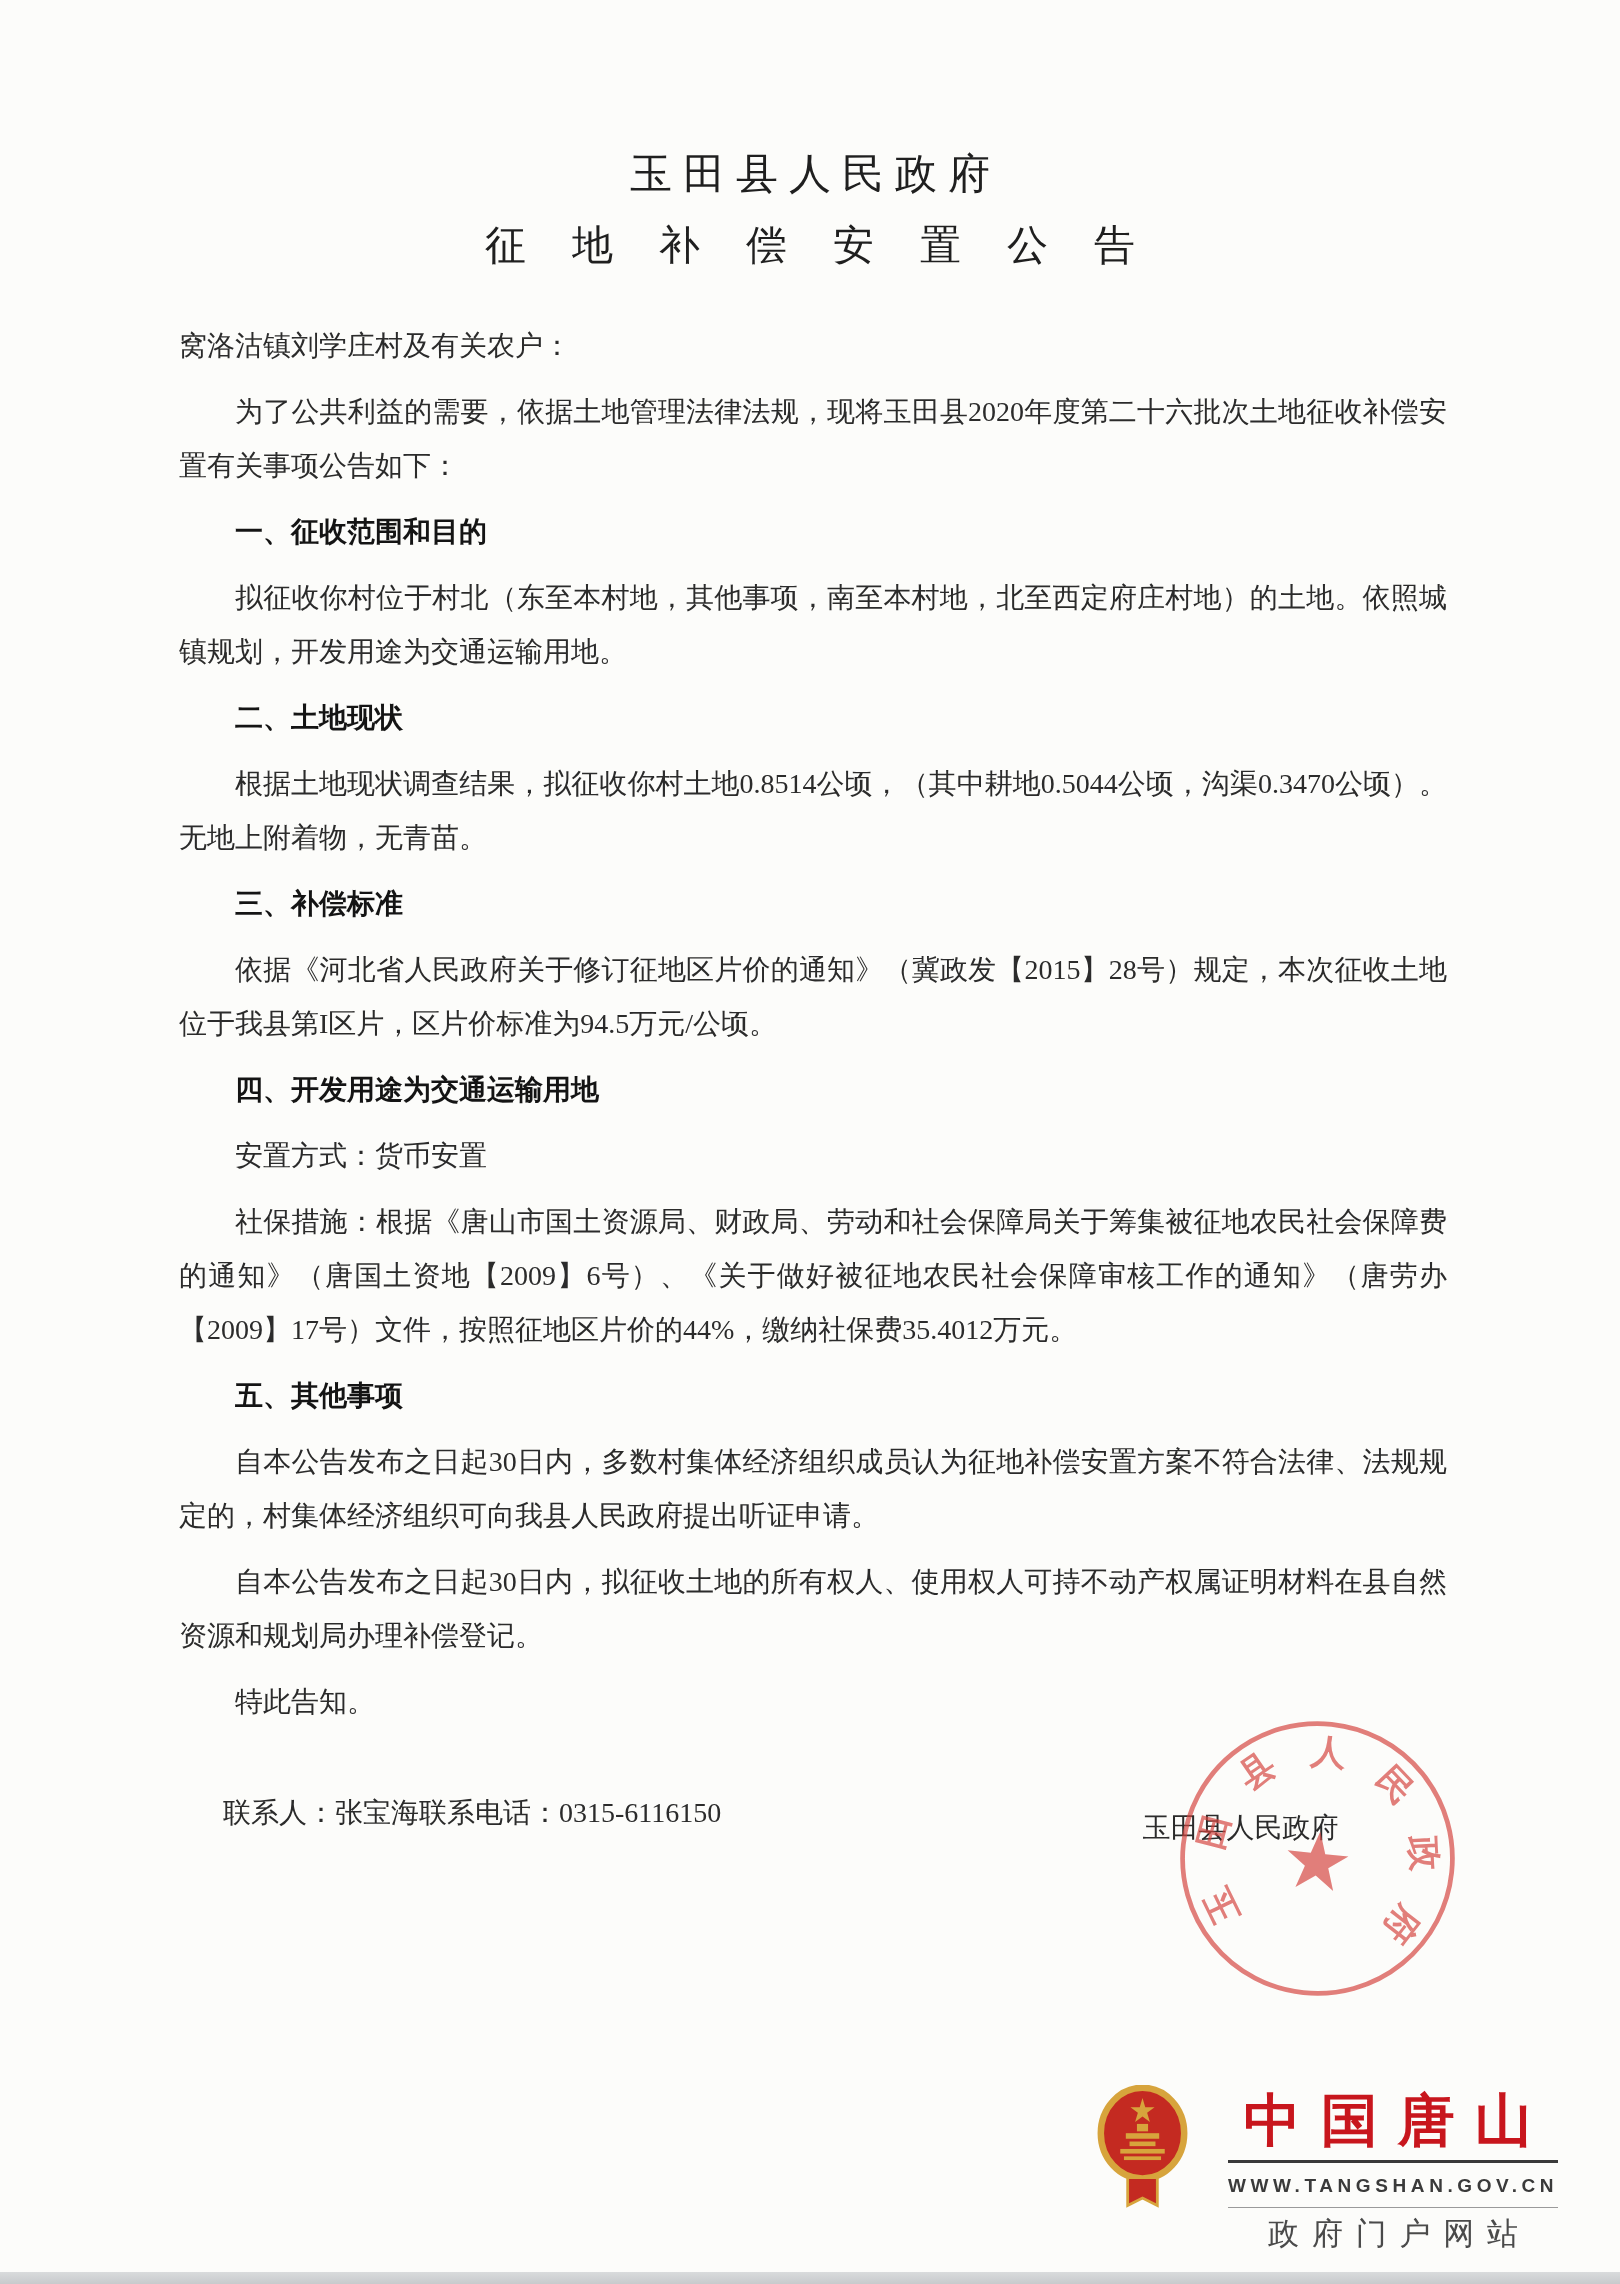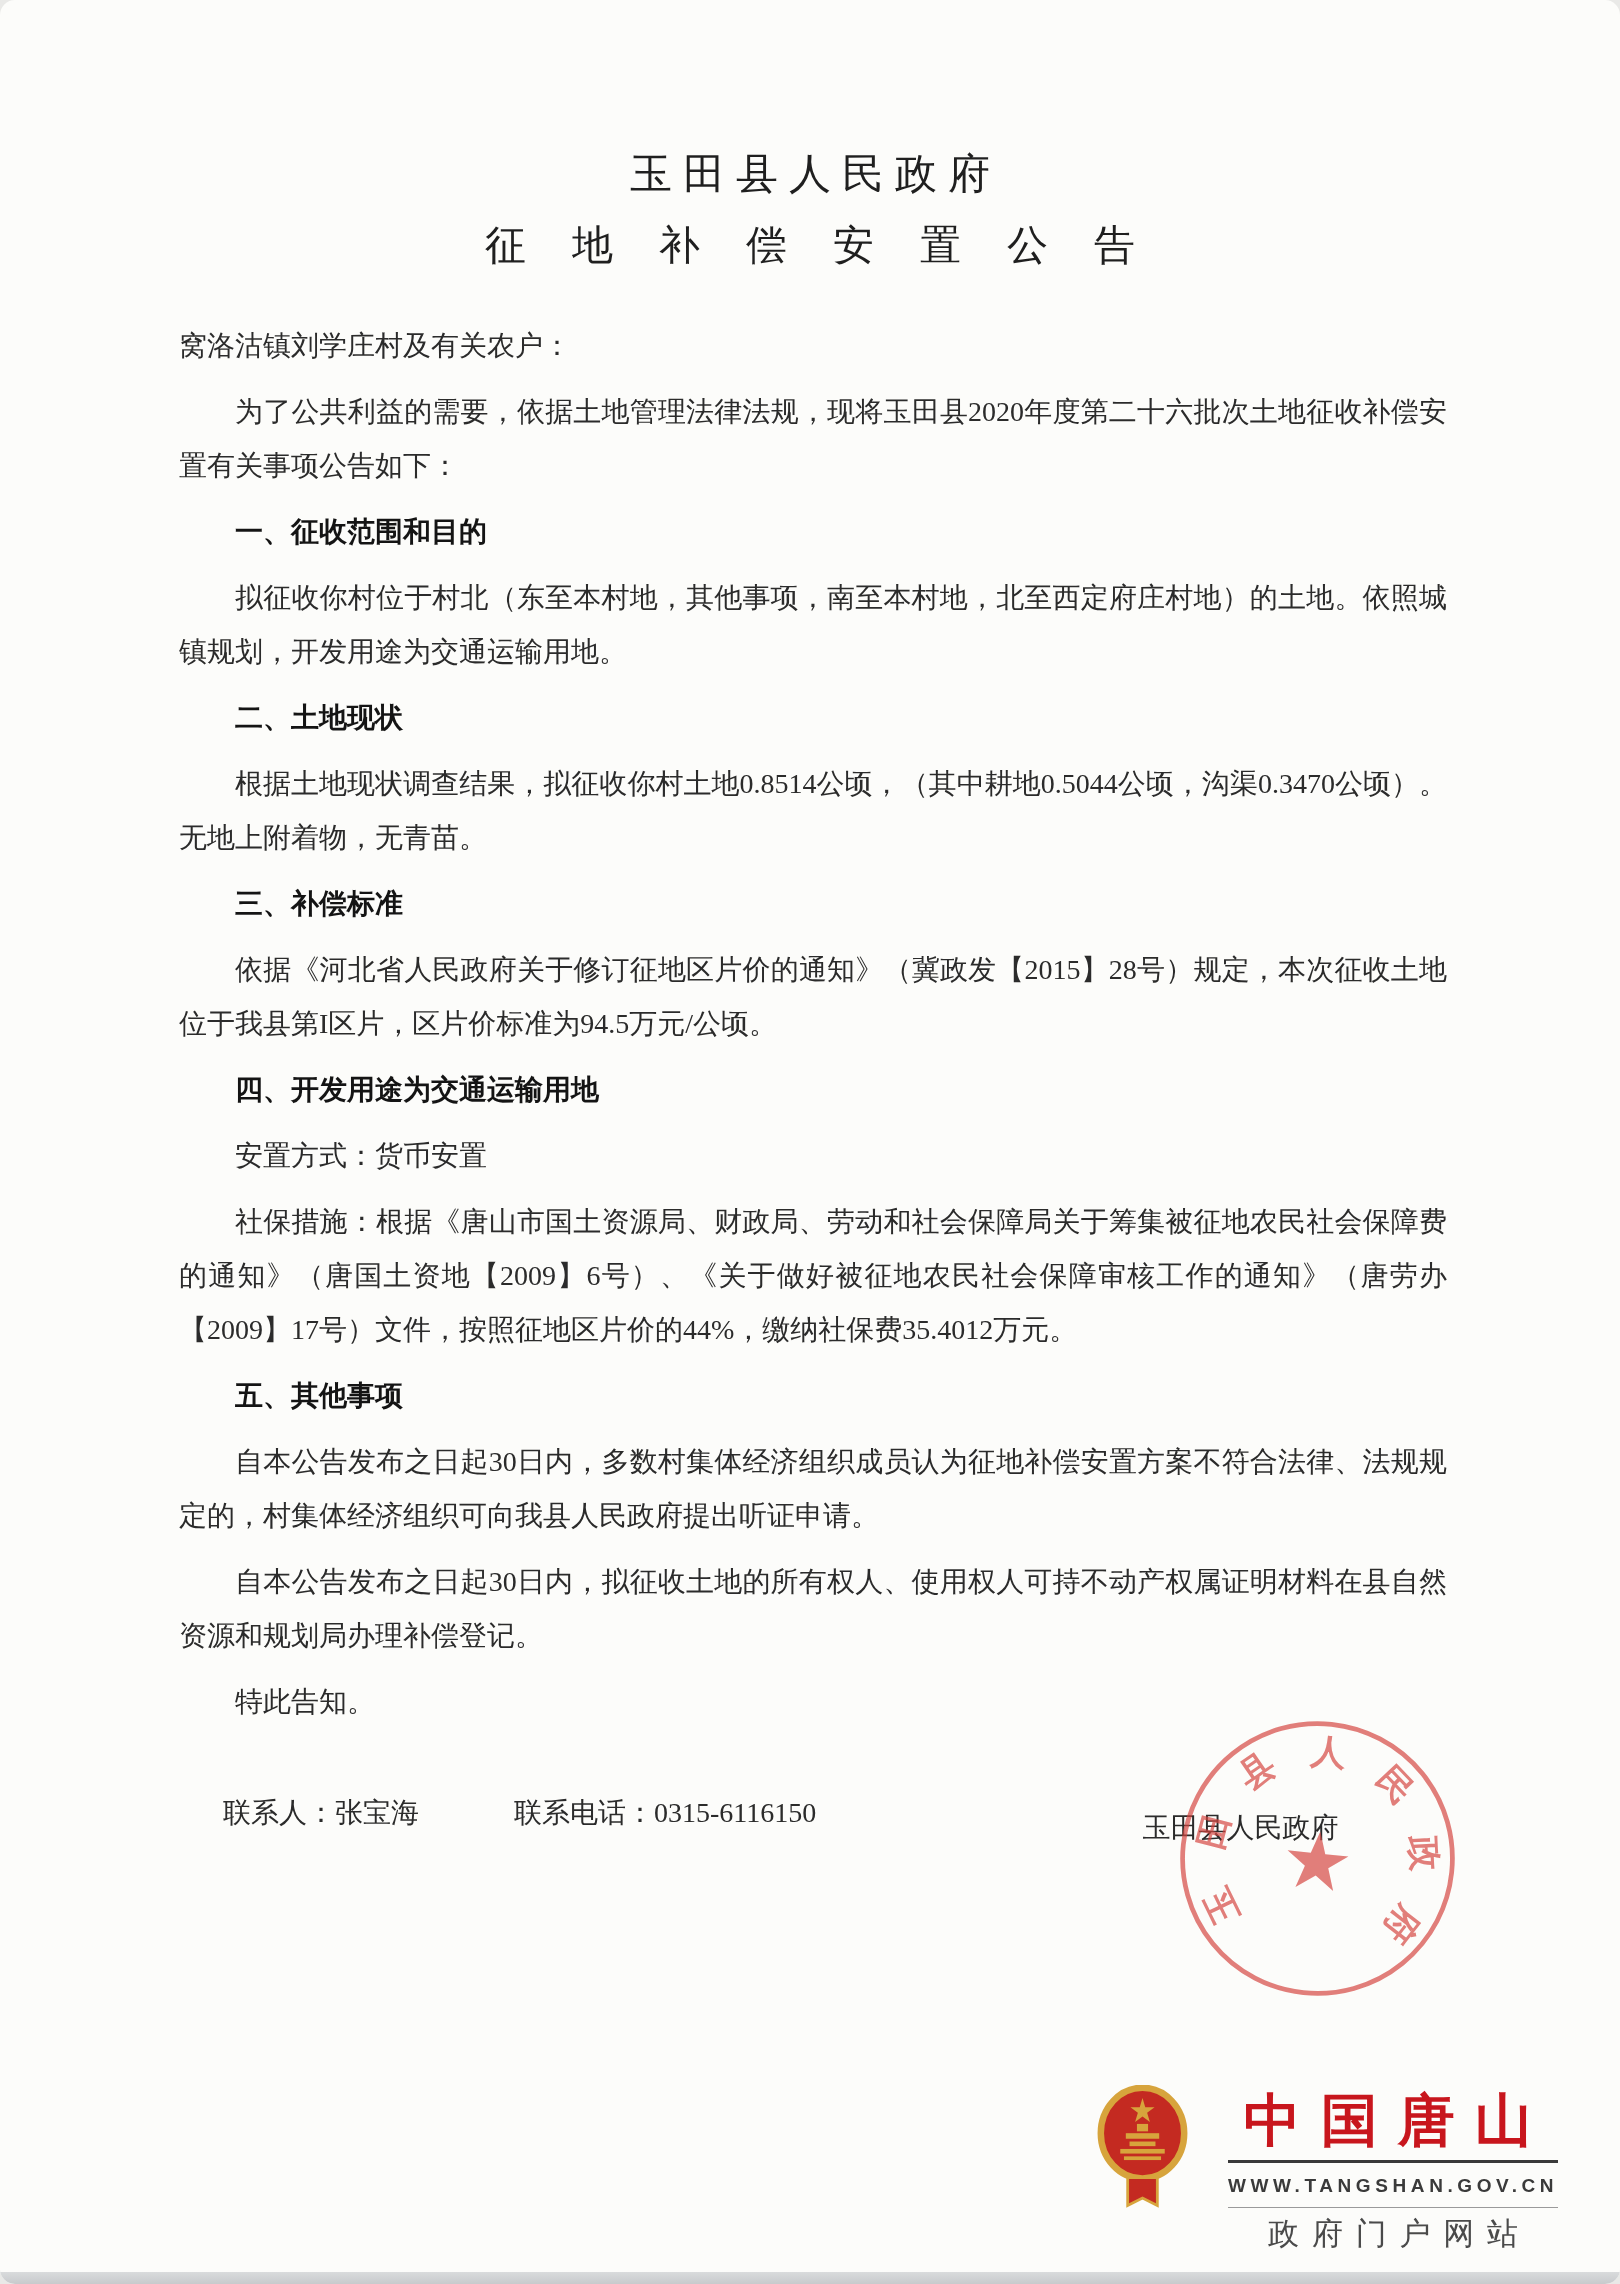--- a/index.html
+++ b/index.html
@@ -5,21 +5,20 @@
   html,body{margin:0;padding:0;}
   body{
     width:1620px;height:2284px;
     background:#e9e9e7;
     font-family:"Liberation Serif","DejaVu Serif",serif;
   }
   .page{
     position:relative;width:1620px;height:2284px;overflow:hidden;
     background:var(--page-bg,#fcfcfa);
     color:#2b2b2b;
-    border-radius:15px;
   }
   
   .title{position:absolute;top:139px;left:0;width:100%;text-align:center;color:#1f1f1f;}
   .title .t1{
     font-size:42px;line-height:71px;letter-spacing:11px;padding-left:11px;font-weight:500;
   }
   .title .t2{
     font-size:41px;line-height:71px;letter-spacing:46px;padding-left:46px;font-weight:500;
   }
   
@@ -28,21 +27,21 @@
     font-size:28px;line-height:54px;color:#2b2b2b;
   }
   .content p,.content h2{margin:12px;padding:0;}
   .para{text-align:justify;text-indent:2em;}
   .sal{text-indent:0;}
   .hd{
     font-family:"Liberation Sans","DejaVu Sans",sans-serif;
     font-weight:700;font-size:28px;line-height:54px;text-indent:2em;color:#141414;
   }
   .contact{
-    margin-top:57px;display:flex;gap:95px;text-indent:0;padding-left:2em;
+    margin-top:57px;display:flex;text-indent:0;padding-left:2em;
   }
   
   .signature{
     position:absolute;top:1796px;left:1058px;width:365px;text-align:center;
     font-size:28px;line-height:64px;color:#2b2b2b;
   }
   
   .seal{
     position:absolute;left:1175px;top:1716px;width:285px;height:285px;
     opacity:.68;transform:rotate(6deg);

